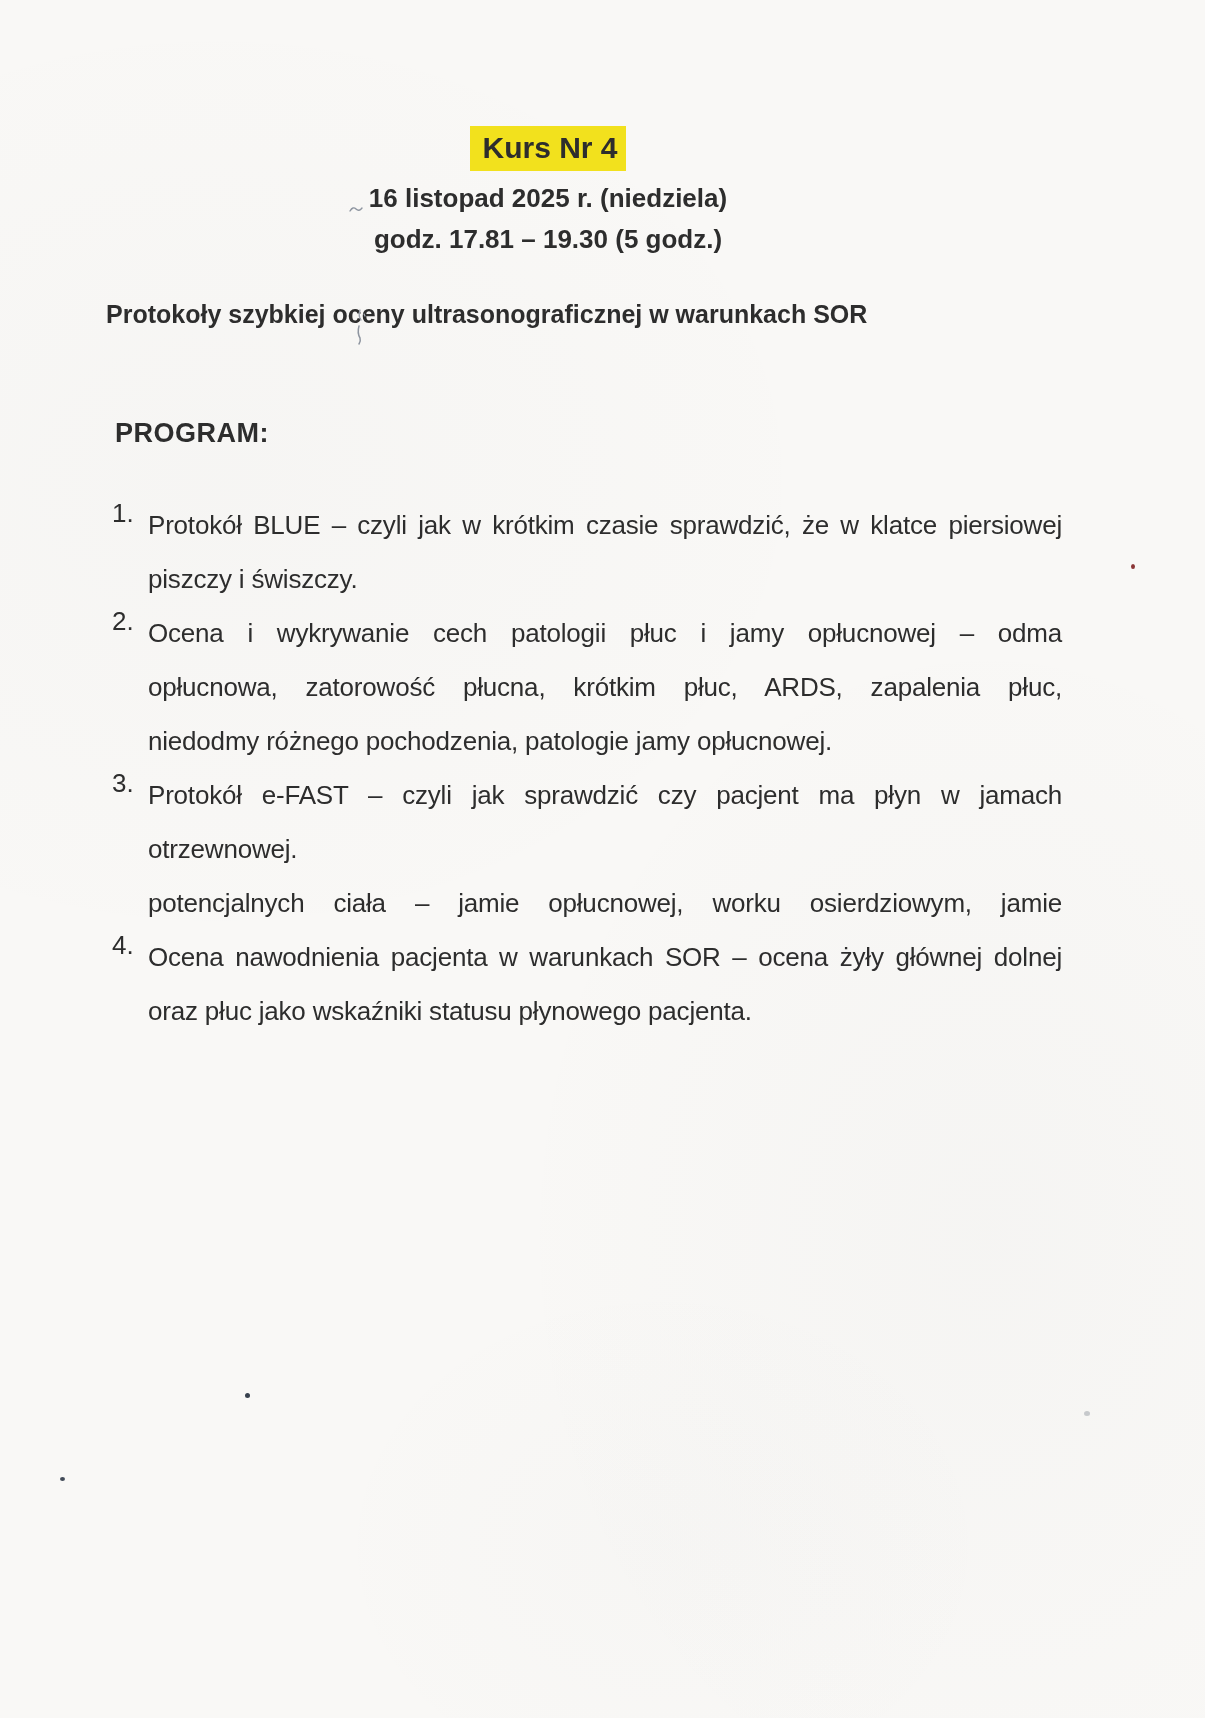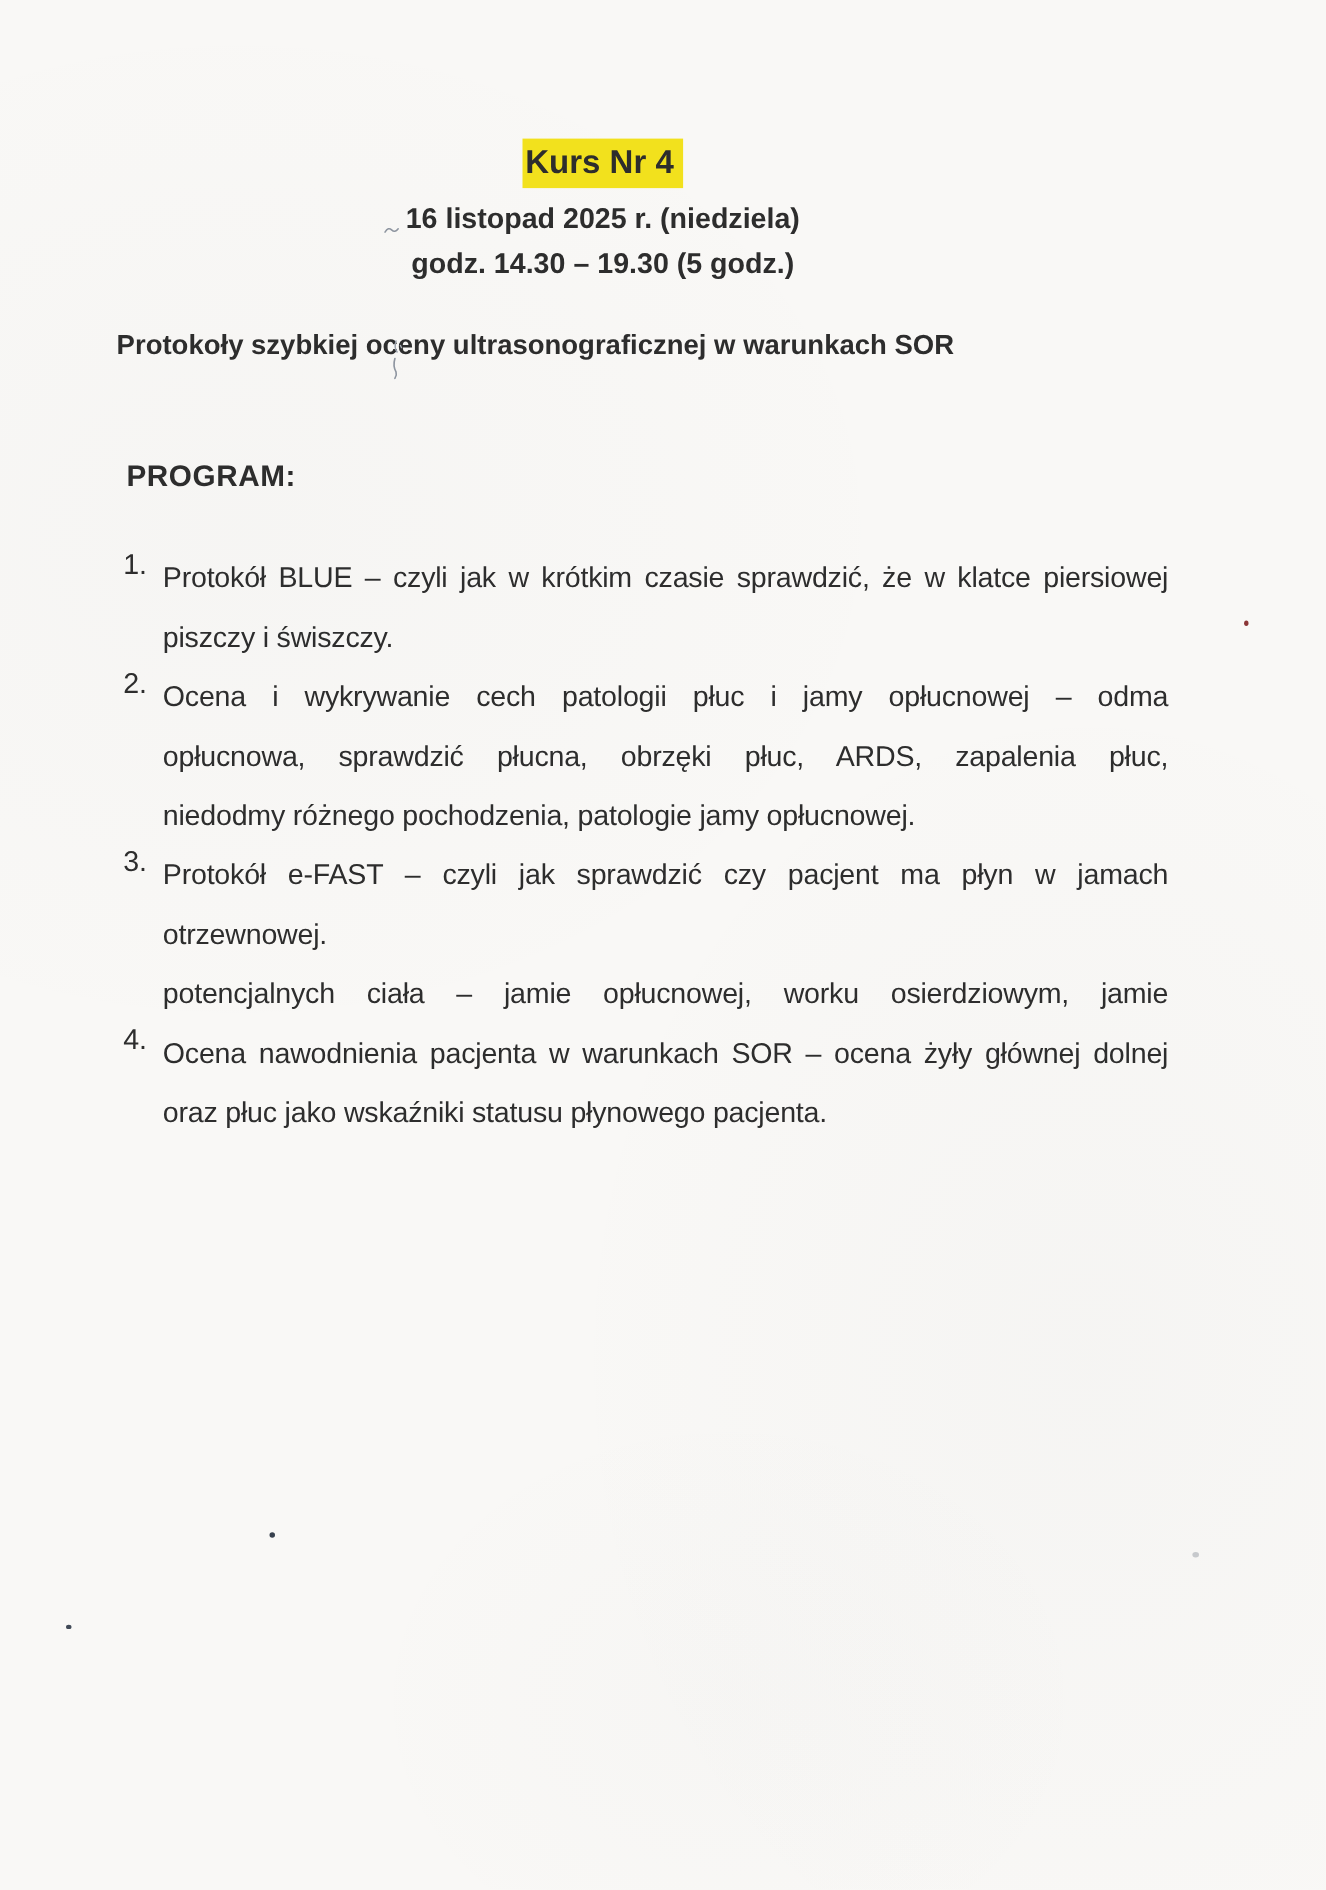--- a/index.html
+++ b/index.html
@@ -24,21 +24,21 @@
       radial-gradient(ellipse 500px 400px at 55% 90%, rgba(90,100,110,0.015), transparent 70%),
       var(--bg-color);
   }
   .header-block{
     position:absolute;left:88px;top:126px;width:920px;
     text-align:center;
   }
   .course-line{font-size:30px;line-height:40px;font-weight:bold;}
   .course-highlight{
     background:var(--highlight-color);
-    padding:2px 8px 3px 2px;
+    padding:2px 8px 3px 12px;
     display:inline-block;
   }
   .date-line{margin-top:9px;font-size:26px;line-height:37px;font-weight:bold;}
   .time-line{margin-top:4px;font-size:26px;line-height:37px;font-weight:bold;}
   .doc-title{
     position:absolute;left:106px;top:297px;width:920px;
     text-align:left;font-size:25px;line-height:34px;font-weight:bold;
   }
   .program-heading{
     position:absolute;left:115px;top:416px;
@@ -79,42 +79,42 @@
 </head>
 <body>
 
 <div class="page">
 
   <div class="header-block">
     <div class="course-line">
       <span class="course-highlight">Kurs Nr 4</span>
     </div>
     <div class="date-line">16 listopad 2025 r. (niedziela)</div>
-    <div class="time-line">godz. 14.30 – 19.30 (5 godz.)</div>
+    <div class="time-line">godz. 17.81 – 19.30 (5 godz.)</div>
   </div>
 
   <div class="doc-title">Protokoły szybkiej oceny ultrasonograficznej w warunkach SOR</div>
 
   <div class="program-heading">PROGRAM:</div>
 
   <div class="program-list">
 
     <div class="program-item">
       <span class="item-num">1.</span>
       <div class="item-lines">
         <div class="line">Protokół BLUE – czyli jak w krótkim czasie sprawdzić, że w klatce piersiowej</div>
         <div class="line last">piszczy i świszczy.</div>
       </div>
     </div>
 
     <div class="program-item">
       <span class="item-num">2.</span>
       <div class="item-lines">
         <div class="line">Ocena i wykrywanie cech patologii płuc i jamy opłucnowej – odma</div>
-        <div class="line">opłucnowa, sprawdzić płucna, obrzęki płuc, ARDS, zapalenia płuc,</div>
+        <div class="line">opłucnowa, zatorowość płucna, krótkim płuc, ARDS, zapalenia płuc,</div>
         <div class="line last">niedodmy różnego pochodzenia, patologie jamy opłucnowej.</div>
       </div>
     </div>
 
     <div class="program-item">
       <span class="item-num">3.</span>
       <div class="item-lines">
         <div class="line">Protokół e-FAST – czyli jak sprawdzić czy pacjent ma płyn w jamach</div>
         <div class="line last">otrzewnowej.</div>
         <div class="line">potencjalnych ciała – jamie opłucnowej, worku osierdziowym, jamie</div>

